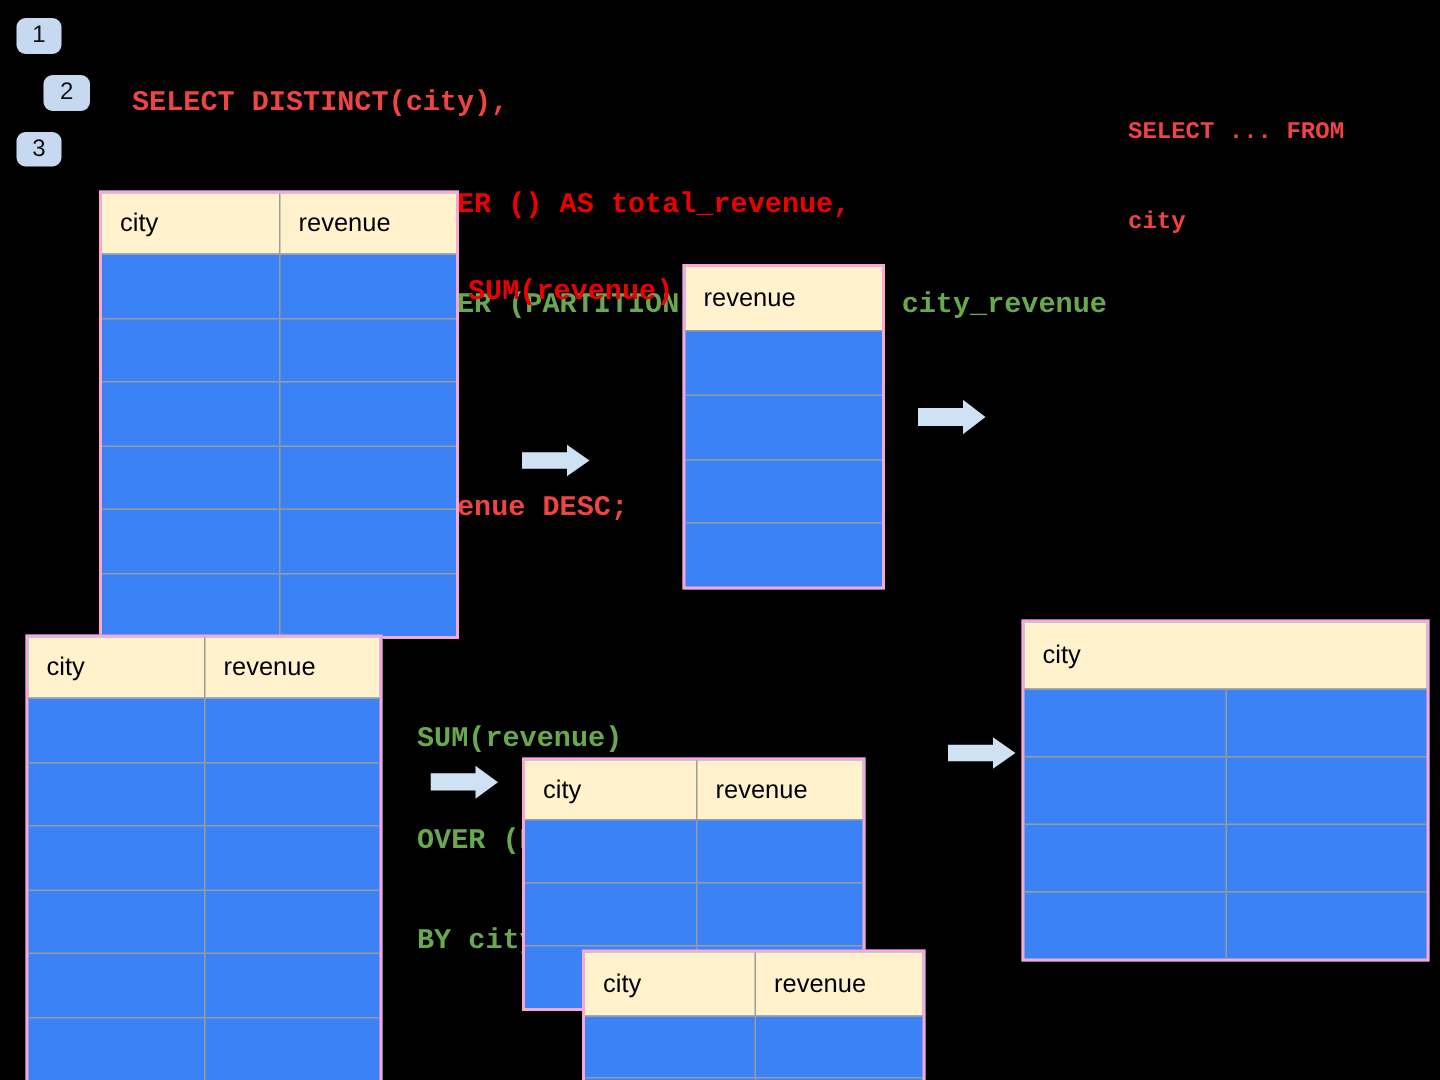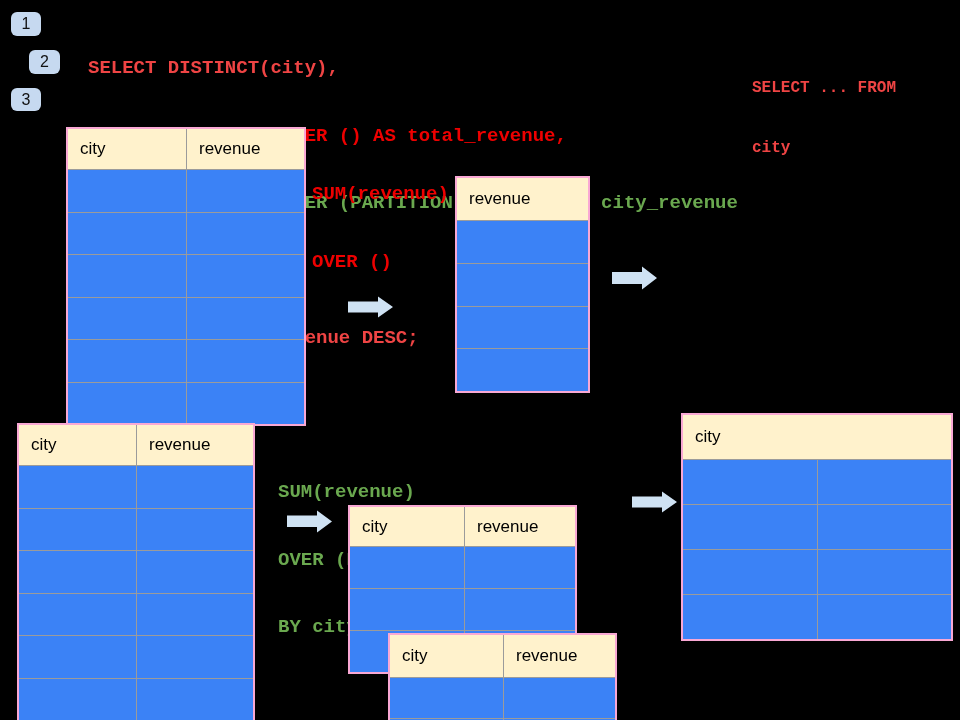--- a/index.html
+++ b/index.html
@@ -81,21 +81,20 @@
   <div class="purple">  ORDER by city_revenue DESC;</div>
 </div>
 
 <div class="abs mono code-side purple" style="left:752px;top:38px;">
   <div>SELECT ... FROM</div>
   <div>city</div>
 </div>
 
 <div class="abs mono code-main red" style="left:312px;top:138px;">
   <div>SUM(revenue)</div>
-  <div>OVER ()</div>
 </div>
 
 <div class="abs mono code-main green" style="left:278px;top:436px;">
   <div>SUM(revenue)</div>
   <div>OVER (PARTITION</div>
   <div>BY city)</div>
 </div>
 
 <div class="tbl tA">
   <div class="thead">

